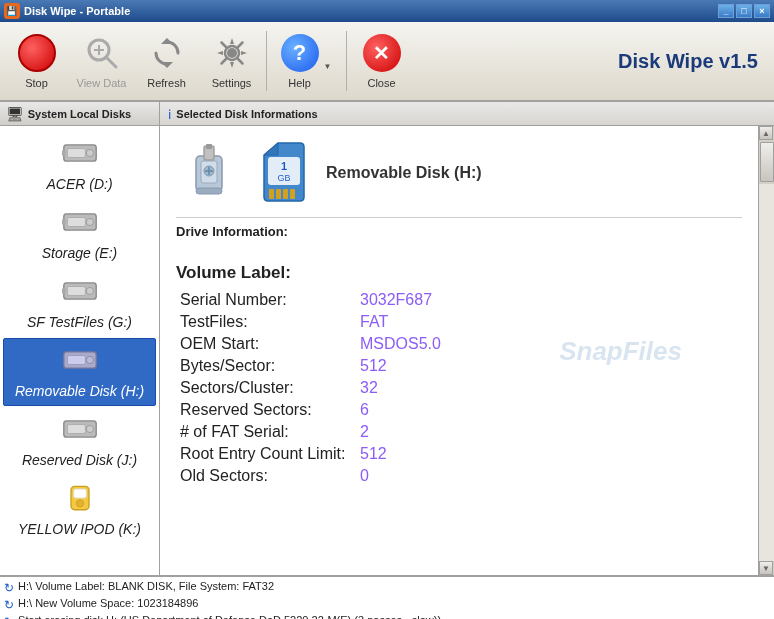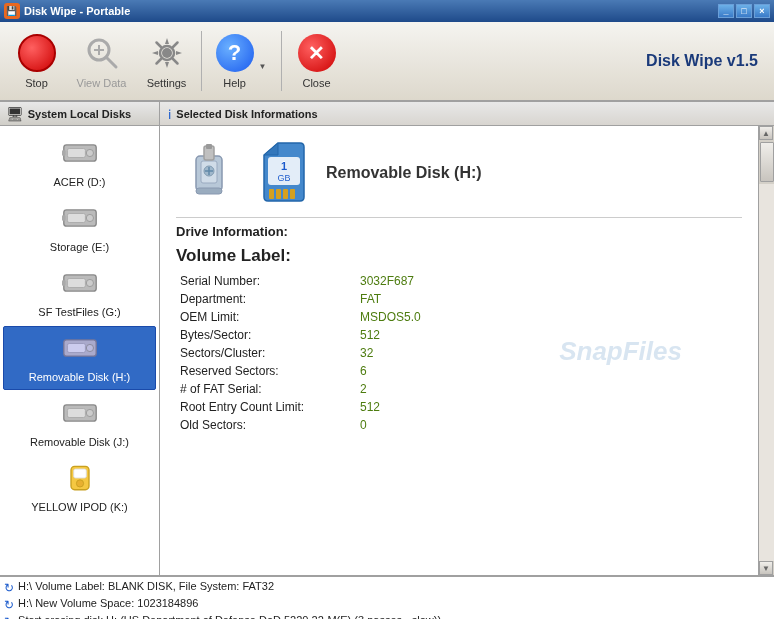--- a/index.html
+++ b/index.html
@@ -75,21 +75,21 @@
     }
     .toolbar-btn.disabled .toolbar-btn-label { color: #999; }
     .toolbar-separator {
       width: 1px; height: 60px;
       background: #b0b0b0;
       margin: 0 2px;
     }
     .toolbar-right {
       margin-left: auto;
       color: #1a3a7a;
-      font-size: 16px;
+      font-size: 20px;
       font-weight: bold;
       padding-right: 12px;
     }
     
     .stop-icon {
       width: 38px; height: 38px;
       background: radial-gradient(circle at 35% 35%, #ff6060, #cc0000);
       border-radius: 50%;
       border: 2px solid #aa0000;
     }
@@ -161,21 +161,21 @@
     .disk-item.selected {
       background: #316ac5;
       border-color: #1a4aaa;
     }
     .disk-item.selected .disk-label { color: white; }
     .disk-icon {
       font-size: 24px; color: #888;
       margin-bottom: 2px;
     }
     .disk-label {
-      font-size: 11px; color: #222; text-align: right;
+      font-size: 14px; color: #222; text-align: right; font-style: italic;
     }
     
     .right-panel {
       flex: 1;
       display: flex;
       flex-direction: column;
       background: #d4d0c8;
     }
     .panel-header {
       background: linear-gradient(to bottom, #e8e8e8, #d8d5d0);
@@ -210,42 +210,42 @@
     }
     .divider-line {
       border: none;
       border-top: 1px solid #ccc;
       margin: 6px 0;
     }
     .info-section-title {
       font-size: 13px;
       font-weight: bold;
       color: #222;
-      margin: 4px 0 7px 0;
+      margin: 4px 0 24px 0;
     }
     .volume-label-title {
       font-size: 17px;
       font-weight: bold;
       color: #222;
       margin-bottom: 6px;
     }
     .info-table {
       width: 100%;
       border-collapse: collapse;
     }
     .info-table tr td {
       padding: 2px 4px;
-      font-size: 12px;
+      font-size: 16px;
     }
     .info-table tr td:first-child {
       color: #222;
       width: 180px;
     }
     .info-table tr td:last-child {
-      color: #4d7c0f;
+      color: #8b5cf6;
     }
     .watermark {
       position: absolute;
       right: 76px;
       top: 50%;
       transform: translateY(-50%);
       font-size: 26px;
       color: rgba(100, 150, 200, 0.25);
       font-style: italic;
       font-weight: bold;
@@ -331,20 +331,31 @@
       <svg width="38" height="38" viewBox="0 0 38 38">
         <circle cx="16" cy="16" r="10" fill="none" stroke="#aaa" stroke-width="3"></circle>
         <line x1="23" y1="23" x2="33" y2="33" stroke="#aaa" stroke-width="3" stroke-linecap="round"></line>
         <line x1="11" y1="16" x2="21" y2="16" stroke="#aaa" stroke-width="2"></line>
         <line x1="16" y1="11" x2="16" y2="21" stroke="#aaa" stroke-width="2"></line>
       </svg>
     </div>
     <span class="toolbar-btn-label">View Data</span>
   </div>
 
+  <div class="toolbar-btn">
+    <div class="toolbar-btn-icon">
+      <svg width="38" height="38" viewBox="0 0 38 38">
+        <path d="M19 8 A11 11 0 0 1 30 19" fill="none" stroke="#888" stroke-width="3" stroke-linecap="round"></path>
+        <path d="M19 30 A11 11 0 0 1 8 19" fill="none" stroke="#888" stroke-width="3" stroke-linecap="round"></path>
+        <polygon points="19,4 25,10 13,10" fill="#888"></polygon>
+        <polygon points="19,34 13,28 25,28" fill="#888"></polygon>
+      </svg>
+    </div>
+    <span class="toolbar-btn-label">Refresh</span>
+  </div>
 
   <div class="toolbar-btn">
     <div class="toolbar-btn-icon">
       <svg width="38" height="38" viewBox="0 0 38 38">
         <circle cx="19" cy="19" r="5" fill="#888"></circle>
         <path d="M19 4 L21 10 L17 10 Z" fill="#888"></path>
         <path d="M19 34 L21 28 L17 28 Z" fill="#888"></path>
         <path d="M4 19 L10 21 L10 17 Z" fill="#888"></path>
         <path d="M34 19 L28 21 L28 17 Z" fill="#888"></path>
         <path d="M8.5 8.5 L13 13" stroke="#888" stroke-width="2.5" stroke-linecap="round"></path>
@@ -440,21 +451,21 @@
       </div>
 
       <div class="disk-item">
         <div class="disk-icon">
           <svg class="hdd-svg" viewBox="0 0 40 30">
             <rect x="2" y="6" width="36" height="18" rx="3" fill="#bbb" stroke="#888" stroke-width="1.5"></rect>
             <rect x="6" y="10" width="20" height="10" rx="2" fill="#ddd" stroke="#aaa" stroke-width="1"></rect>
             <circle cx="31" cy="15" r="4" fill="#ccc" stroke="#999" stroke-width="1"></circle>
           </svg>
         </div>
-        <span class="disk-label">Removable Disk (J:)</span>
+        <span class="disk-label">Reserved Disk (J:)</span>
       </div>
 
       <div class="disk-item">
         <div class="disk-icon">
           <svg class="hdd-svg" viewBox="0 0 40 30">
             <rect x="10" y="2" width="20" height="26" rx="4" fill="#f5c842" stroke="#c8a020" stroke-width="1.5"></rect>
             <rect x="13" y="5" width="14" height="10" rx="2" fill="#fff" stroke="#ddd" stroke-width="1"></rect>
             <circle cx="20" cy="21" r="4" fill="#e8b030" stroke="#c8a020" stroke-width="1"></circle>
           </svg>
         </div>
@@ -520,25 +531,25 @@
         <div class="info-section-title">Drive Information:</div>
         <div class="volume-label-title">Volume Label:</div>
 
         <table class="info-table">
           <tbody id="info-table-body">
           <tr>
                 <td>Serial Number:</td>
                 <td>3032F687</td>
               </tr>
               <tr>
-                <td>Department:</td>
+                <td>TestFiles:</td>
                 <td>FAT</td>
               </tr>
               <tr>
-                <td>OEM Limit:</td>
+                <td>OEM Start:</td>
                 <td>MSDOS5.0</td>
               </tr>
               <tr>
                 <td>Bytes/Sector:</td>
                 <td>512</td>
               </tr>
               <tr>
                 <td>Sectors/Cluster:</td>
                 <td>32</td>
               </tr>

